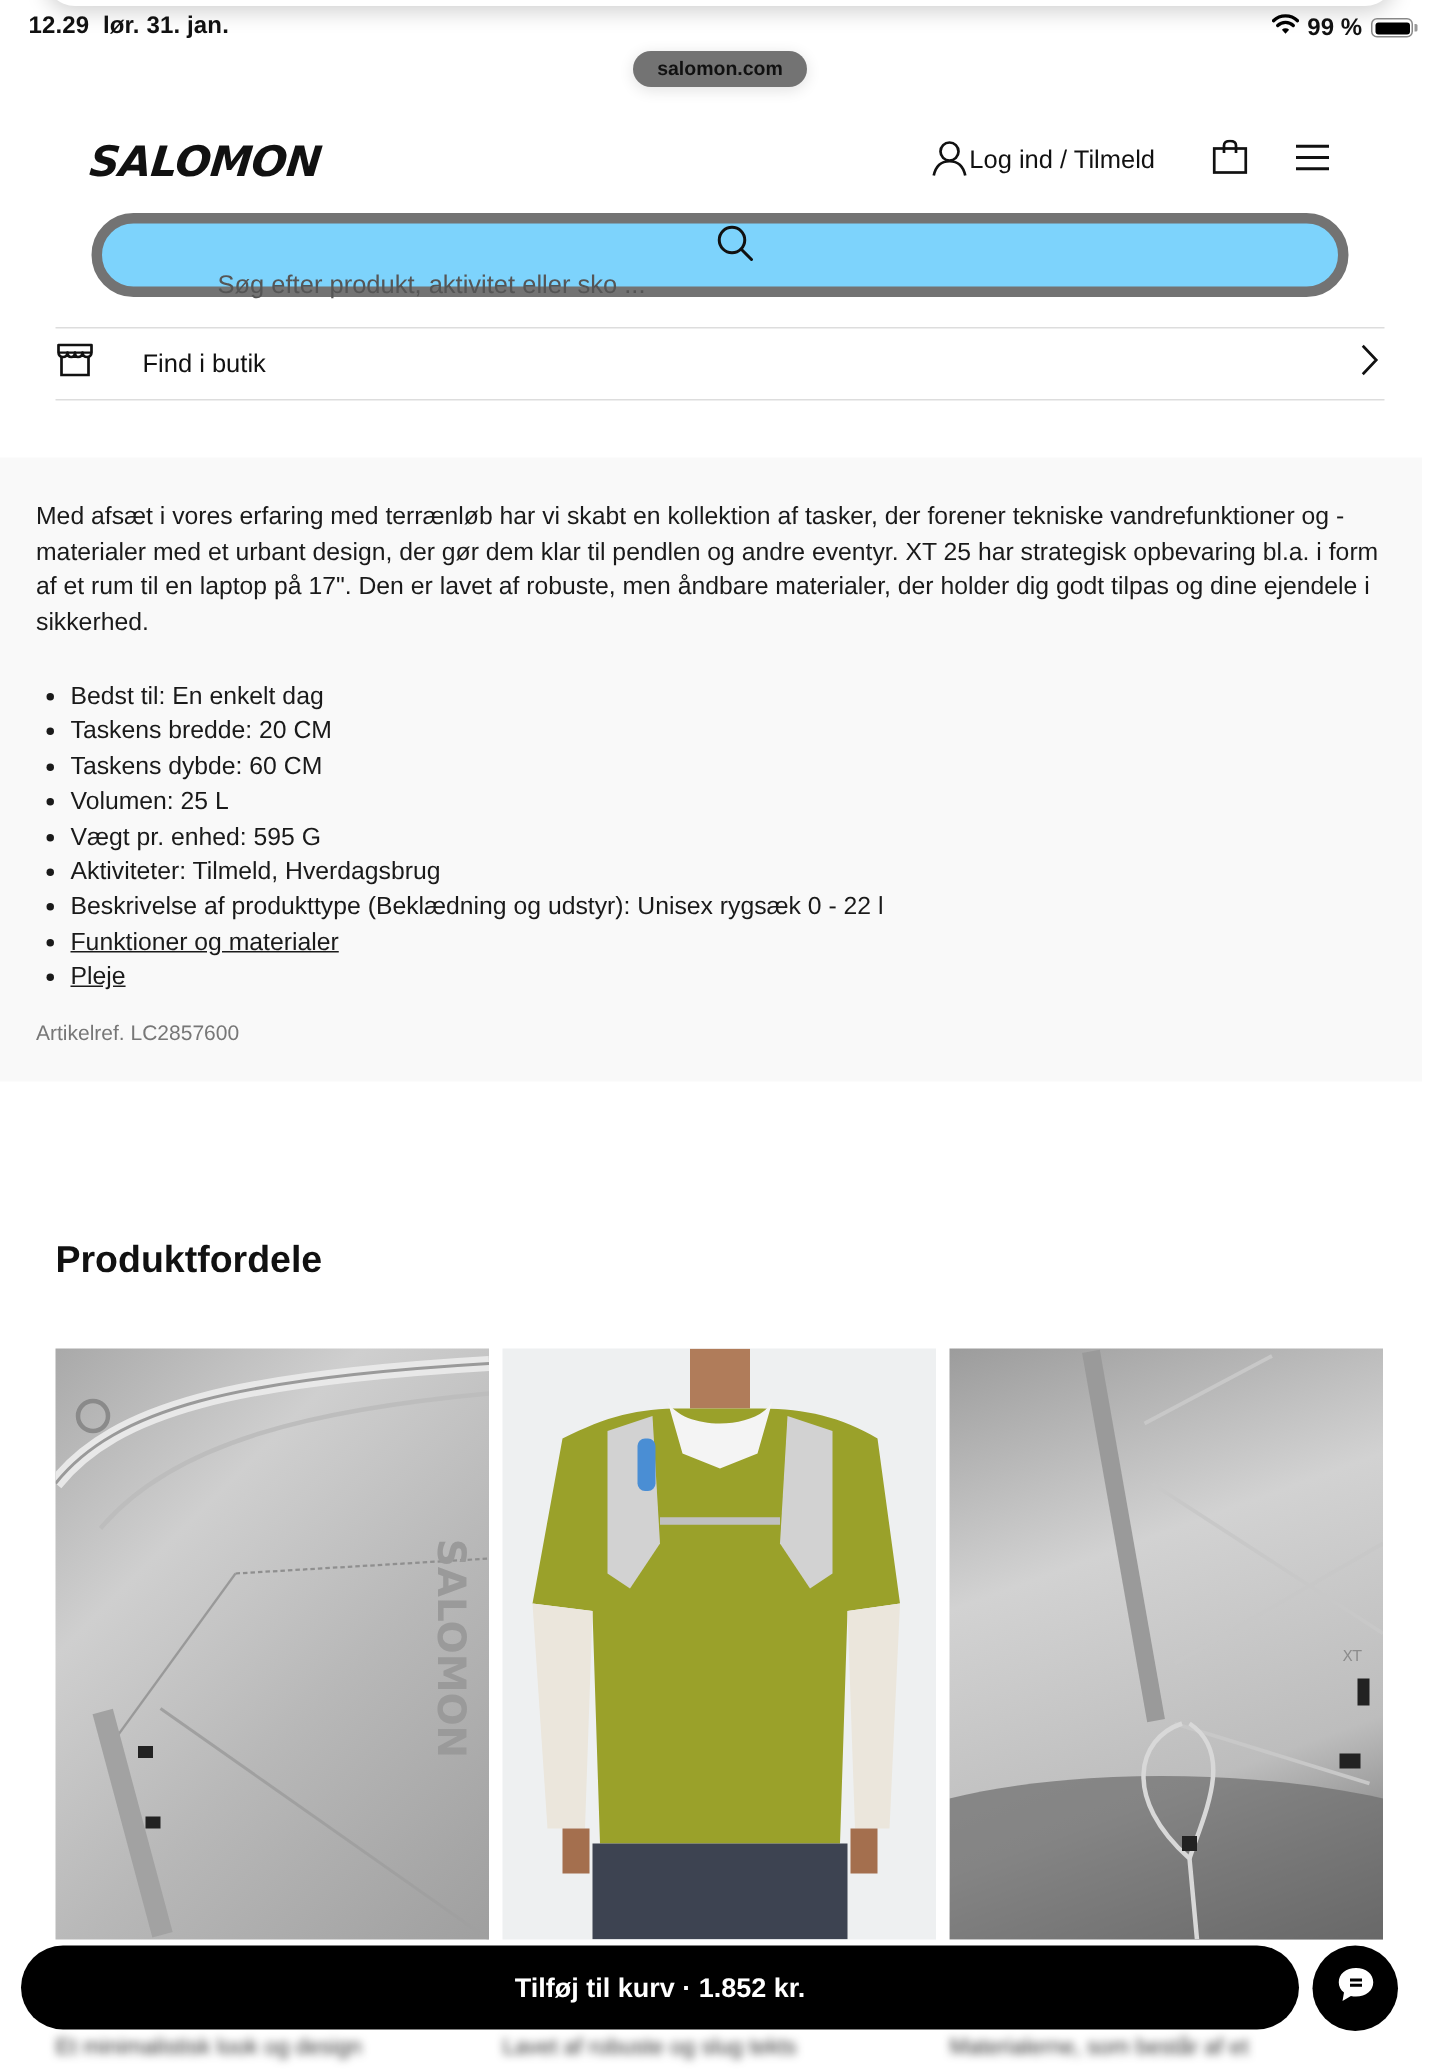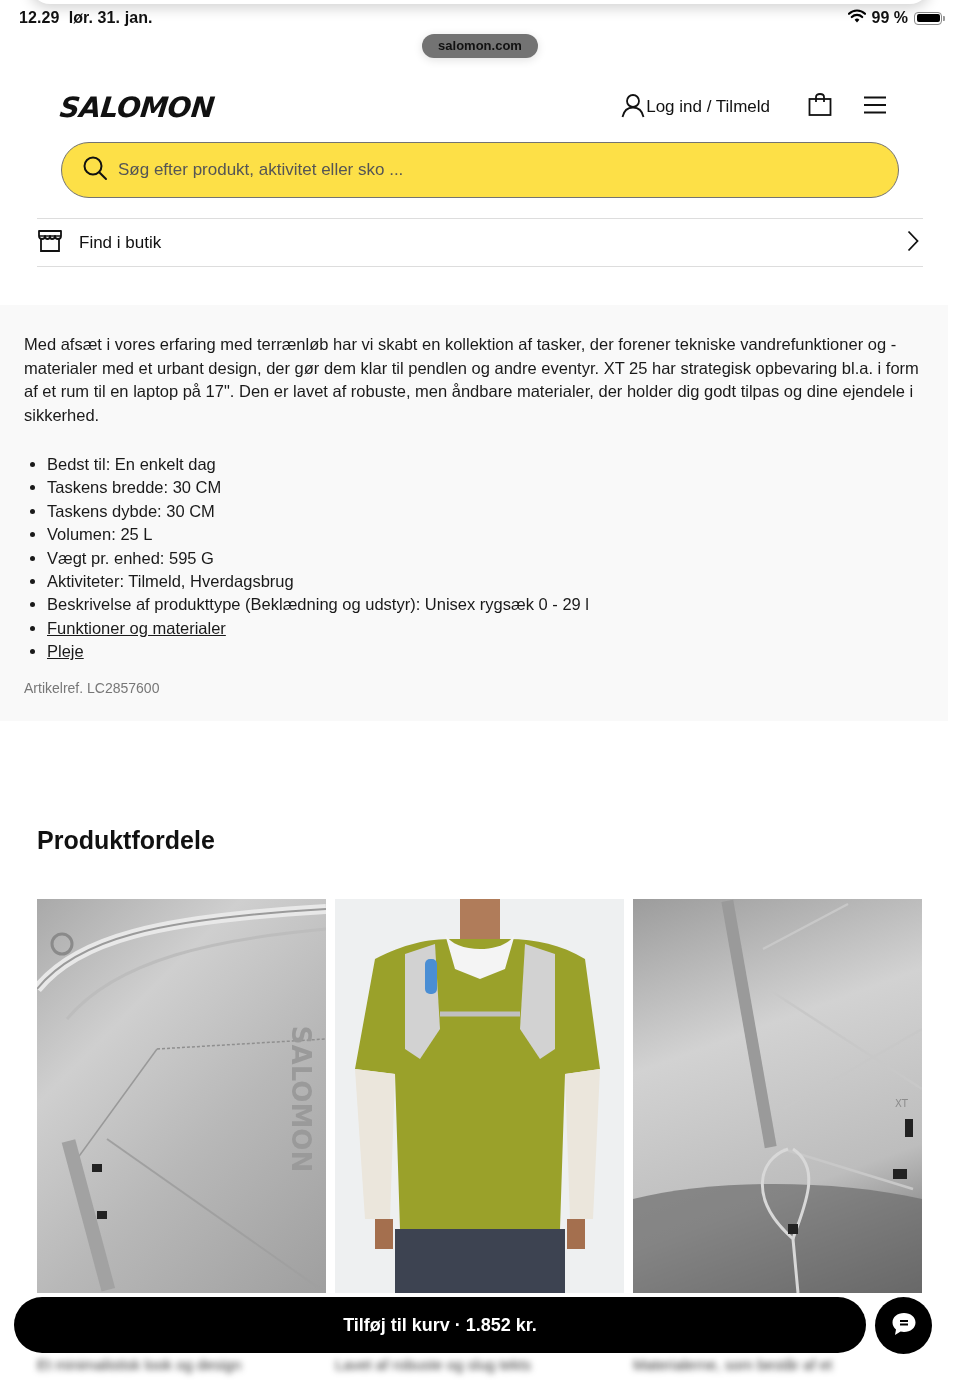--- a/index.html
+++ b/index.html
@@ -20,26 +20,26 @@
   
   .header { position: absolute; top: 84px; left: 60px; right: 74px; height: 46px; display: flex; align-items: center; }
   .logo { font-family: "DejaVu Sans", sans-serif; font-size: 28px; font-weight: 900; font-style: italic; letter-spacing: -0.5px; transform: skewX(-6deg); color: #111; }
   .header-right { margin-left: auto; display: flex; align-items: center; }
   .login { display: flex; align-items: center; font-size: 17px; color: #111; cursor: pointer; }
   .icon-btn { display: flex; align-items: center; justify-content: center; cursor: pointer; }
   .cart { margin-left: 38px; }
   .menu { margin-left: 32px; }
 
   
-  .search { position: absolute; top: 142px; left: 61px; width: 838px; height: 56px; border-radius: 28px; background: #fde047; border: 1px solid #737373; display: flex; align-items: center; padding-left: 20px; }
+  .search { position: absolute; top: 142px; left: 61px; width: 838px; height: 56px; border-radius: 28px; background: #7dd3fc; border: 7px solid #737373; display: flex; align-items: center; padding-left: 20px; flex-direction: column; }
   .search input { border: none; background: transparent; outline: none; font-size: 17px; font-family: "Liberation Sans", sans-serif; margin-left: 10px; width: 700px; color: #555; }
   .search input::placeholder { color: #555; }
 
   
-  .store-row { position: absolute; top: 218px; left: 37px; width: 886px; height: 49px; border-top: 1.5px solid #ddd; border-bottom: 1.5px solid #ddd; display: flex; align-items: center; cursor: pointer; }
+  .store-row { position: absolute; top: 218px; left: 37px; width: 886px; height: 49px; border-top: 1.5px solid #ddd; border-bottom: 1.5px solid #ddd; display: flex; align-items: center; cursor: pointer; gap: 16px; }
   .store-row .label { font-size: 17px; margin-left: 16px; }
   .store-row .chev { margin-left: auto; margin-right: 4px; }
 
   
   .desc { position: absolute; top: 305px; left: 0; width: 948px; height: 416px; background: #f9f9f9; padding: 28px 24px 0 24px; }
   .desc p { font-size: 16.5px; line-height: 23.5px; color: #1a1a1a; }
   .desc ul { margin-top: 26px; padding-left: 23px; }
   .desc li { font-size: 16.5px; line-height: 23.4px; color: #1a1a1a; }
   .desc li a { color: #1a1a1a; text-decoration: underline; }
   .artref { margin-top: 16px; font-size: 14px; color: #777; }
@@ -136,26 +136,26 @@
     <svg width="12" height="22" viewBox="0 0 12 22">
         <path d="M1.5 1.5 L10.5 11 L1.5 20.5" stroke="#111" stroke-width="1.8" fill="none"></path>
       </svg>
   </span>
 </div>
 
 <section class="desc">
   <p>Med afsæt i vores erfaring med terrænløb har vi skabt en kollektion af tasker, der forener tekniske vandrefunktioner og -materialer med et urbant design, der gør dem klar til pendlen og andre eventyr. XT 25 har strategisk opbevaring bl.a. i form af et rum til en laptop på 17". Den er lavet af robuste, men åndbare materialer, der holder dig godt tilpas og dine ejendele i sikkerhed.</p>
   <ul>
     <li>Bedst til: En enkelt dag</li>
-    <li>Taskens bredde: 30 CM</li>
-    <li>Taskens dybde: 30 CM</li>
+    <li>Taskens bredde: 20 CM</li>
+    <li>Taskens dybde: 60 CM</li>
     <li>Volumen: 25 L</li>
     <li>Vægt pr. enhed: 595 G</li>
     <li>Aktiviteter: Tilmeld, Hverdagsbrug</li>
-    <li>Beskrivelse af produkttype (Beklædning og udstyr): Unisex rygsæk 0 - 29 l</li>
+    <li>Beskrivelse af produkttype (Beklædning og udstyr): Unisex rygsæk 0 - 22 l</li>
     <li><a href="#">Funktioner og materialer</a></li>
     <li><a href="#">Pleje</a></li>
   </ul>
   <div class="artref">Artikelref. LC2857600</div>
 </section>
 
 <h2 class="benefits-title">Produktfordele</h2>
 
 <div class="gallery">
   <div class="tile tile1">

